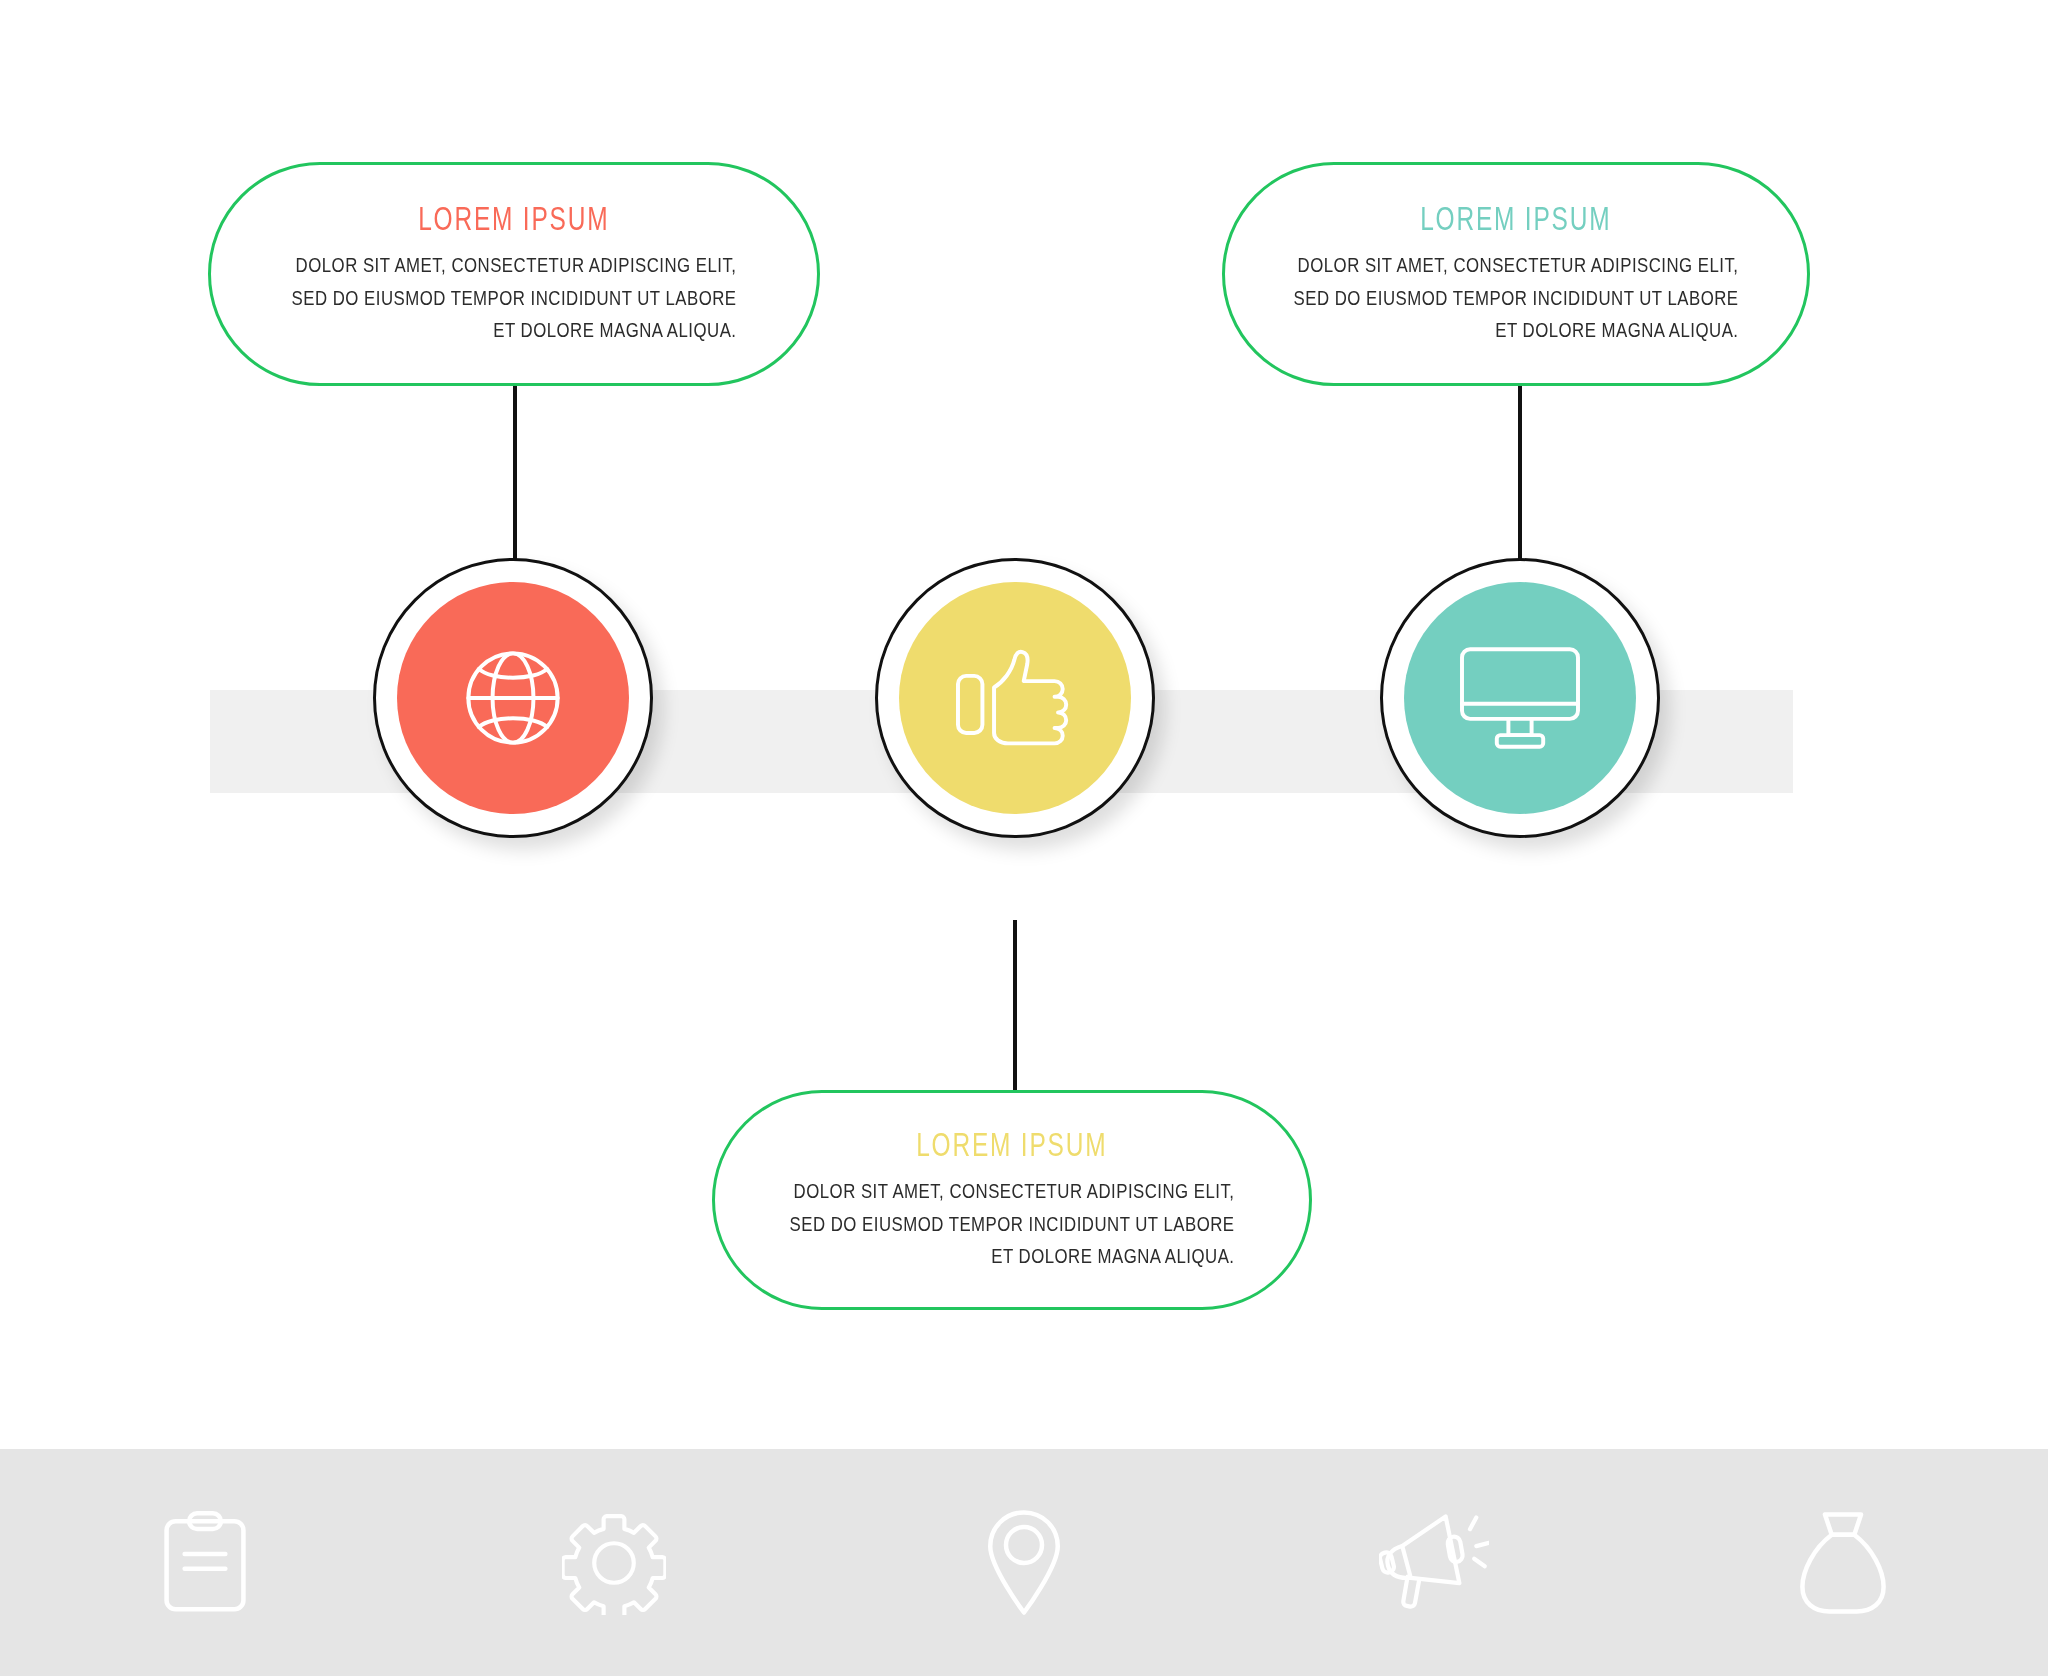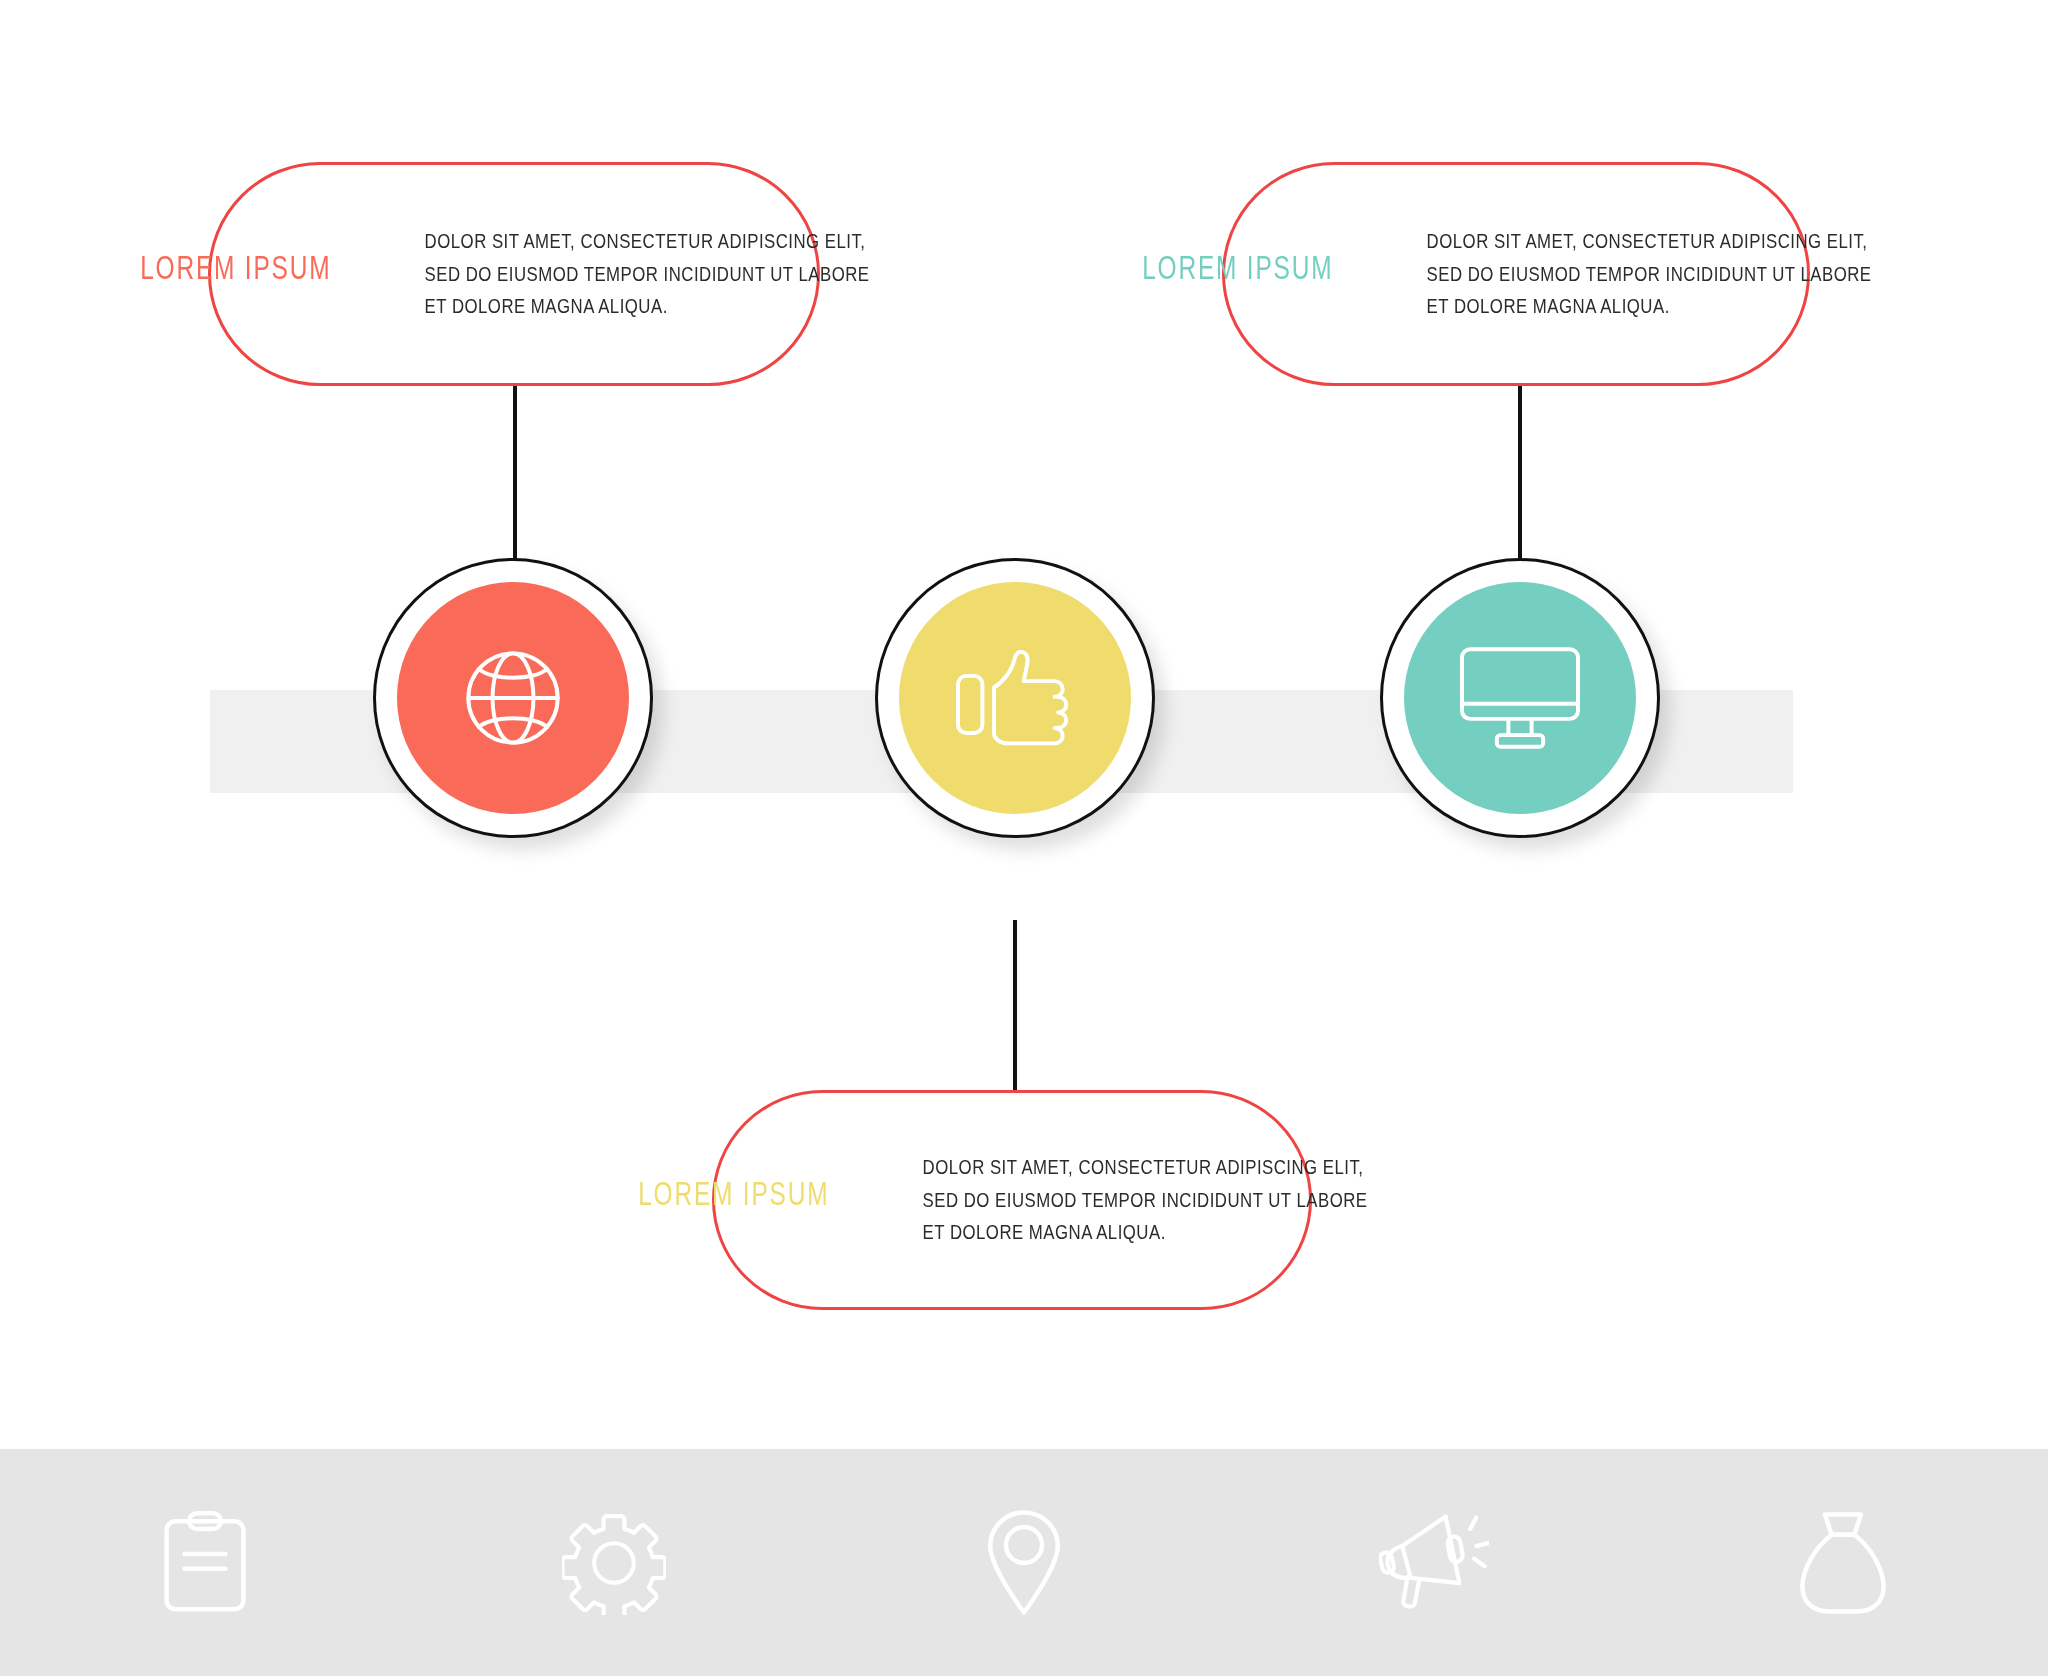--- a/index.html
+++ b/index.html
@@ -24,27 +24,27 @@
     position:absolute;
     width:4px;
     background:#111111;
   }
 
   
   .card{
     position:absolute;
     box-sizing:border-box;
     background:#ffffff;
-    border:3px solid #ef4444;
+    border:3px solid #22c55e;
     border-radius:9999px;
     display:flex;
-    flex-direction:row;
+    flex-direction:column;
     align-items:center;
     justify-content:center;
-    text-align:left;
+    text-align:right;
   }
   .card-title{
     font-size:34px;
     letter-spacing:2.5px;
     font-weight:400;
     margin:0 0 14px 0;
     transform:scaleX(0.72);
     transform-origin:center;
     white-space:nowrap;
     line-height:1.0;

